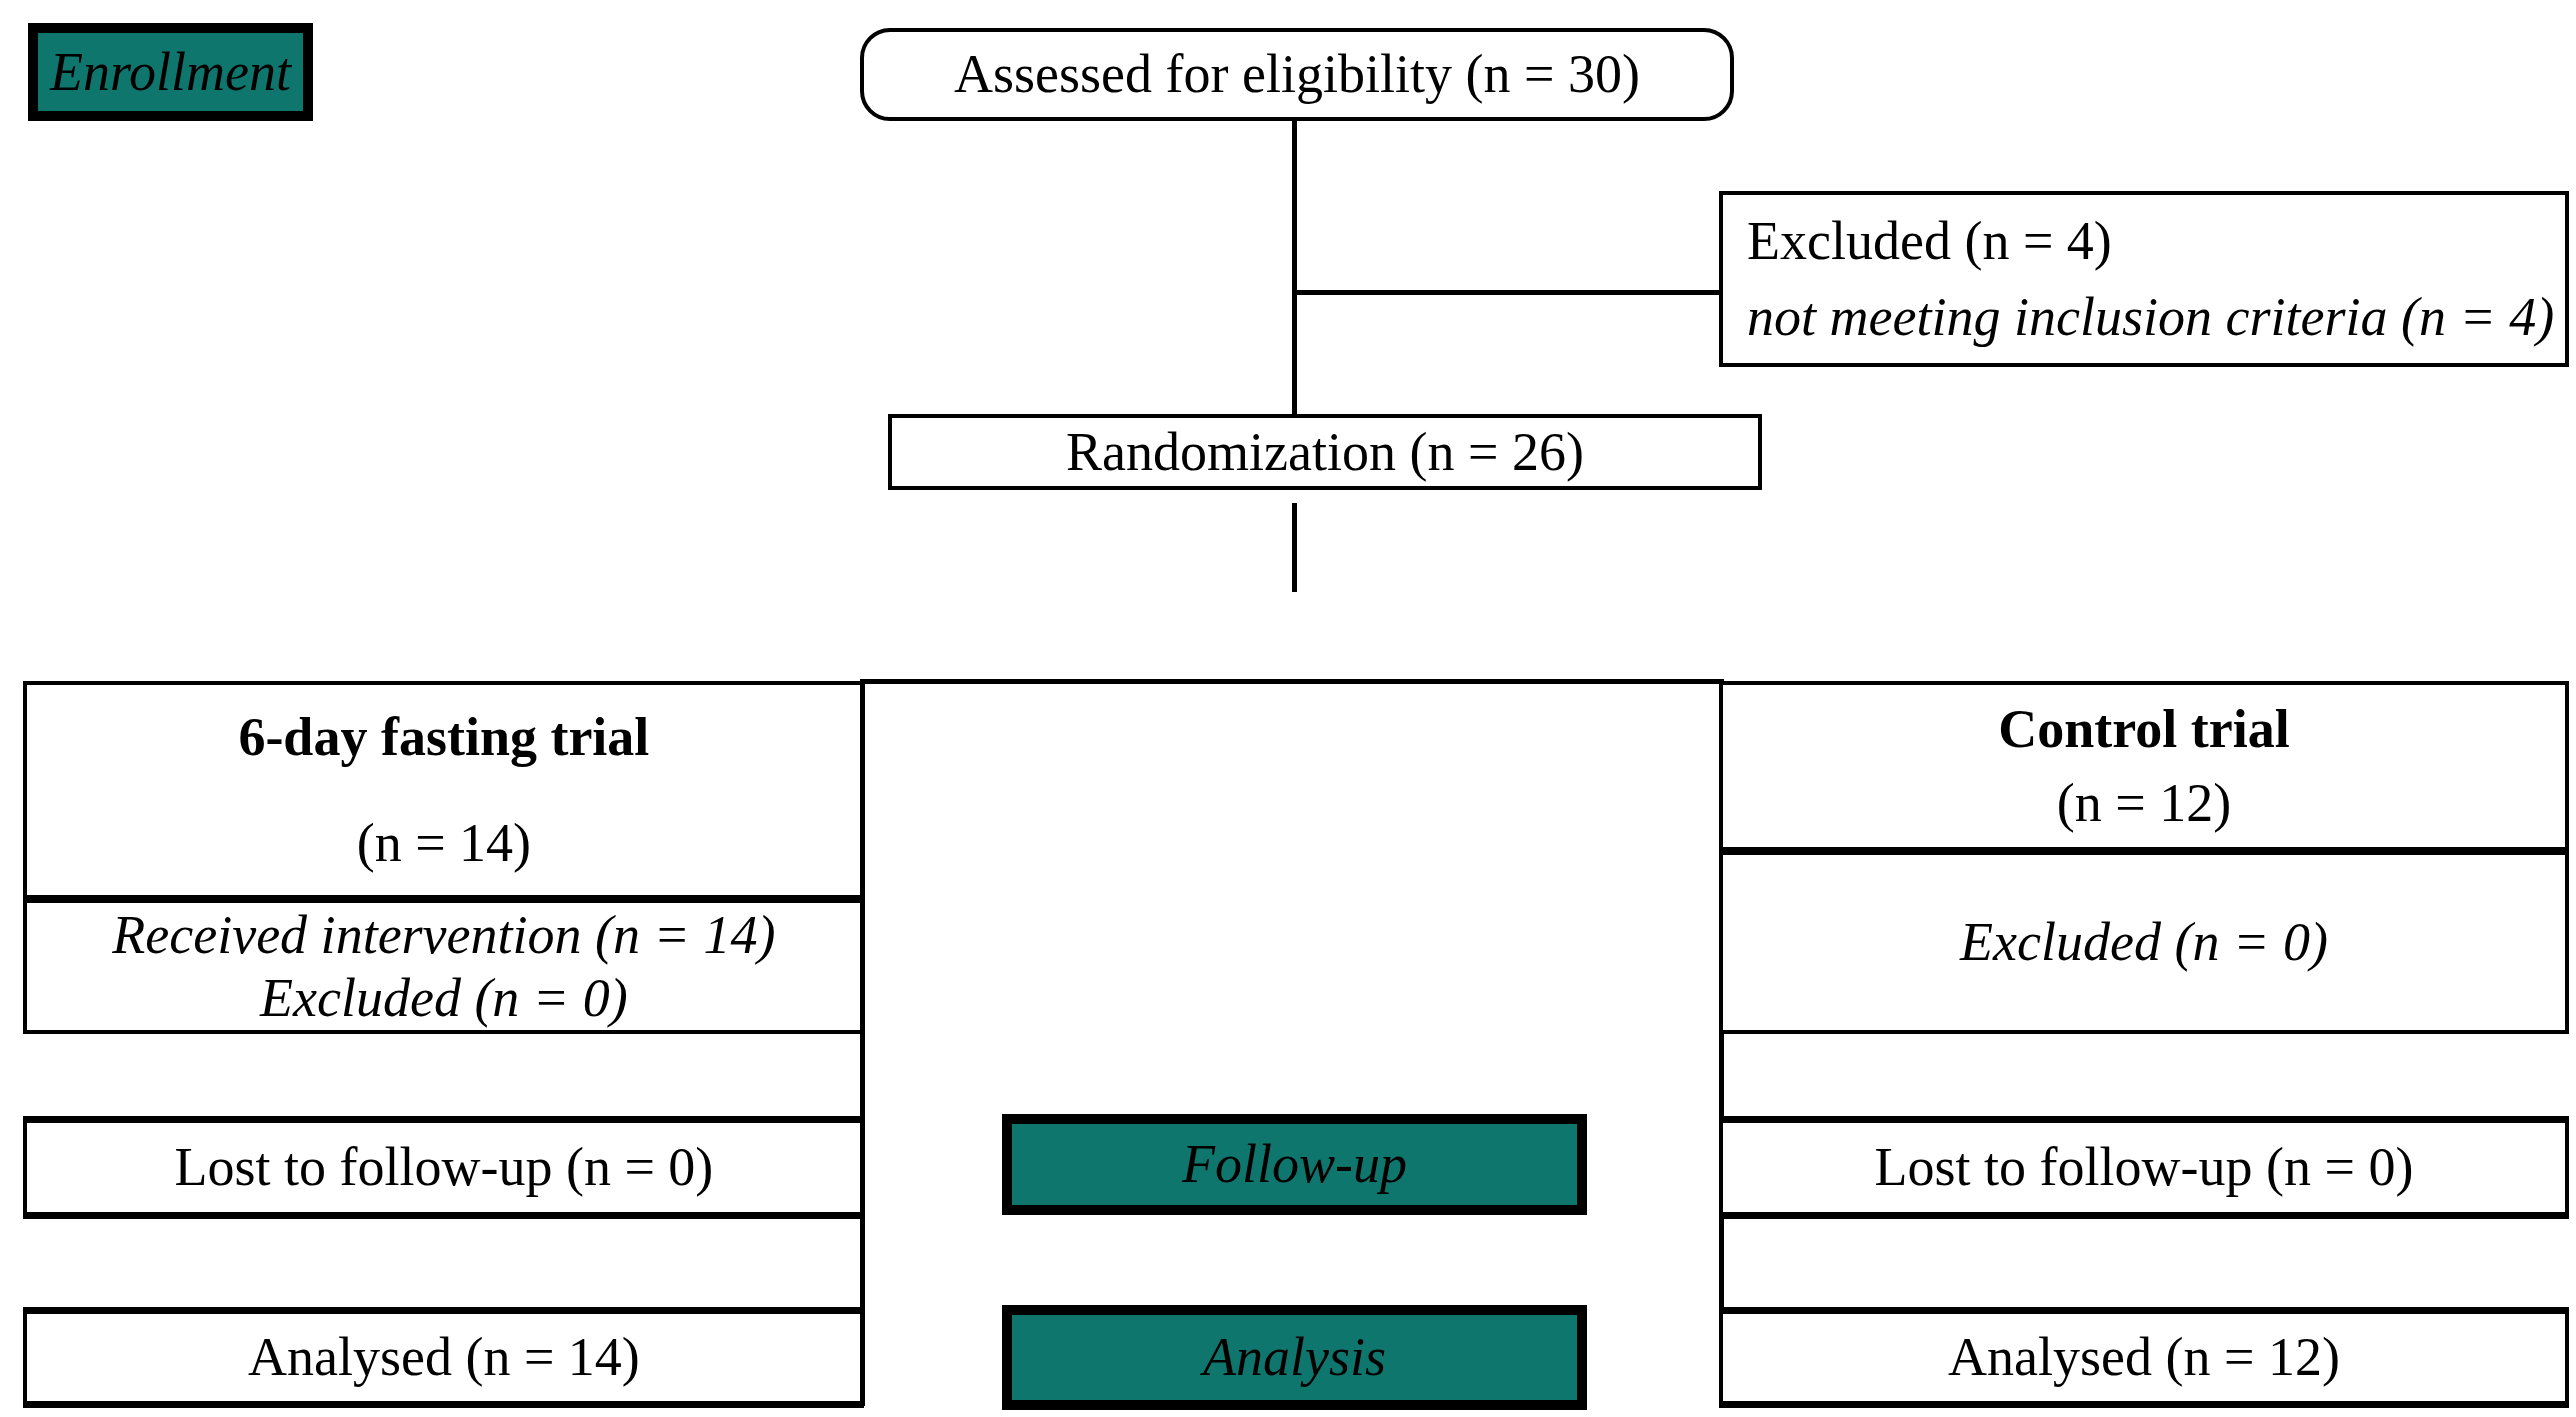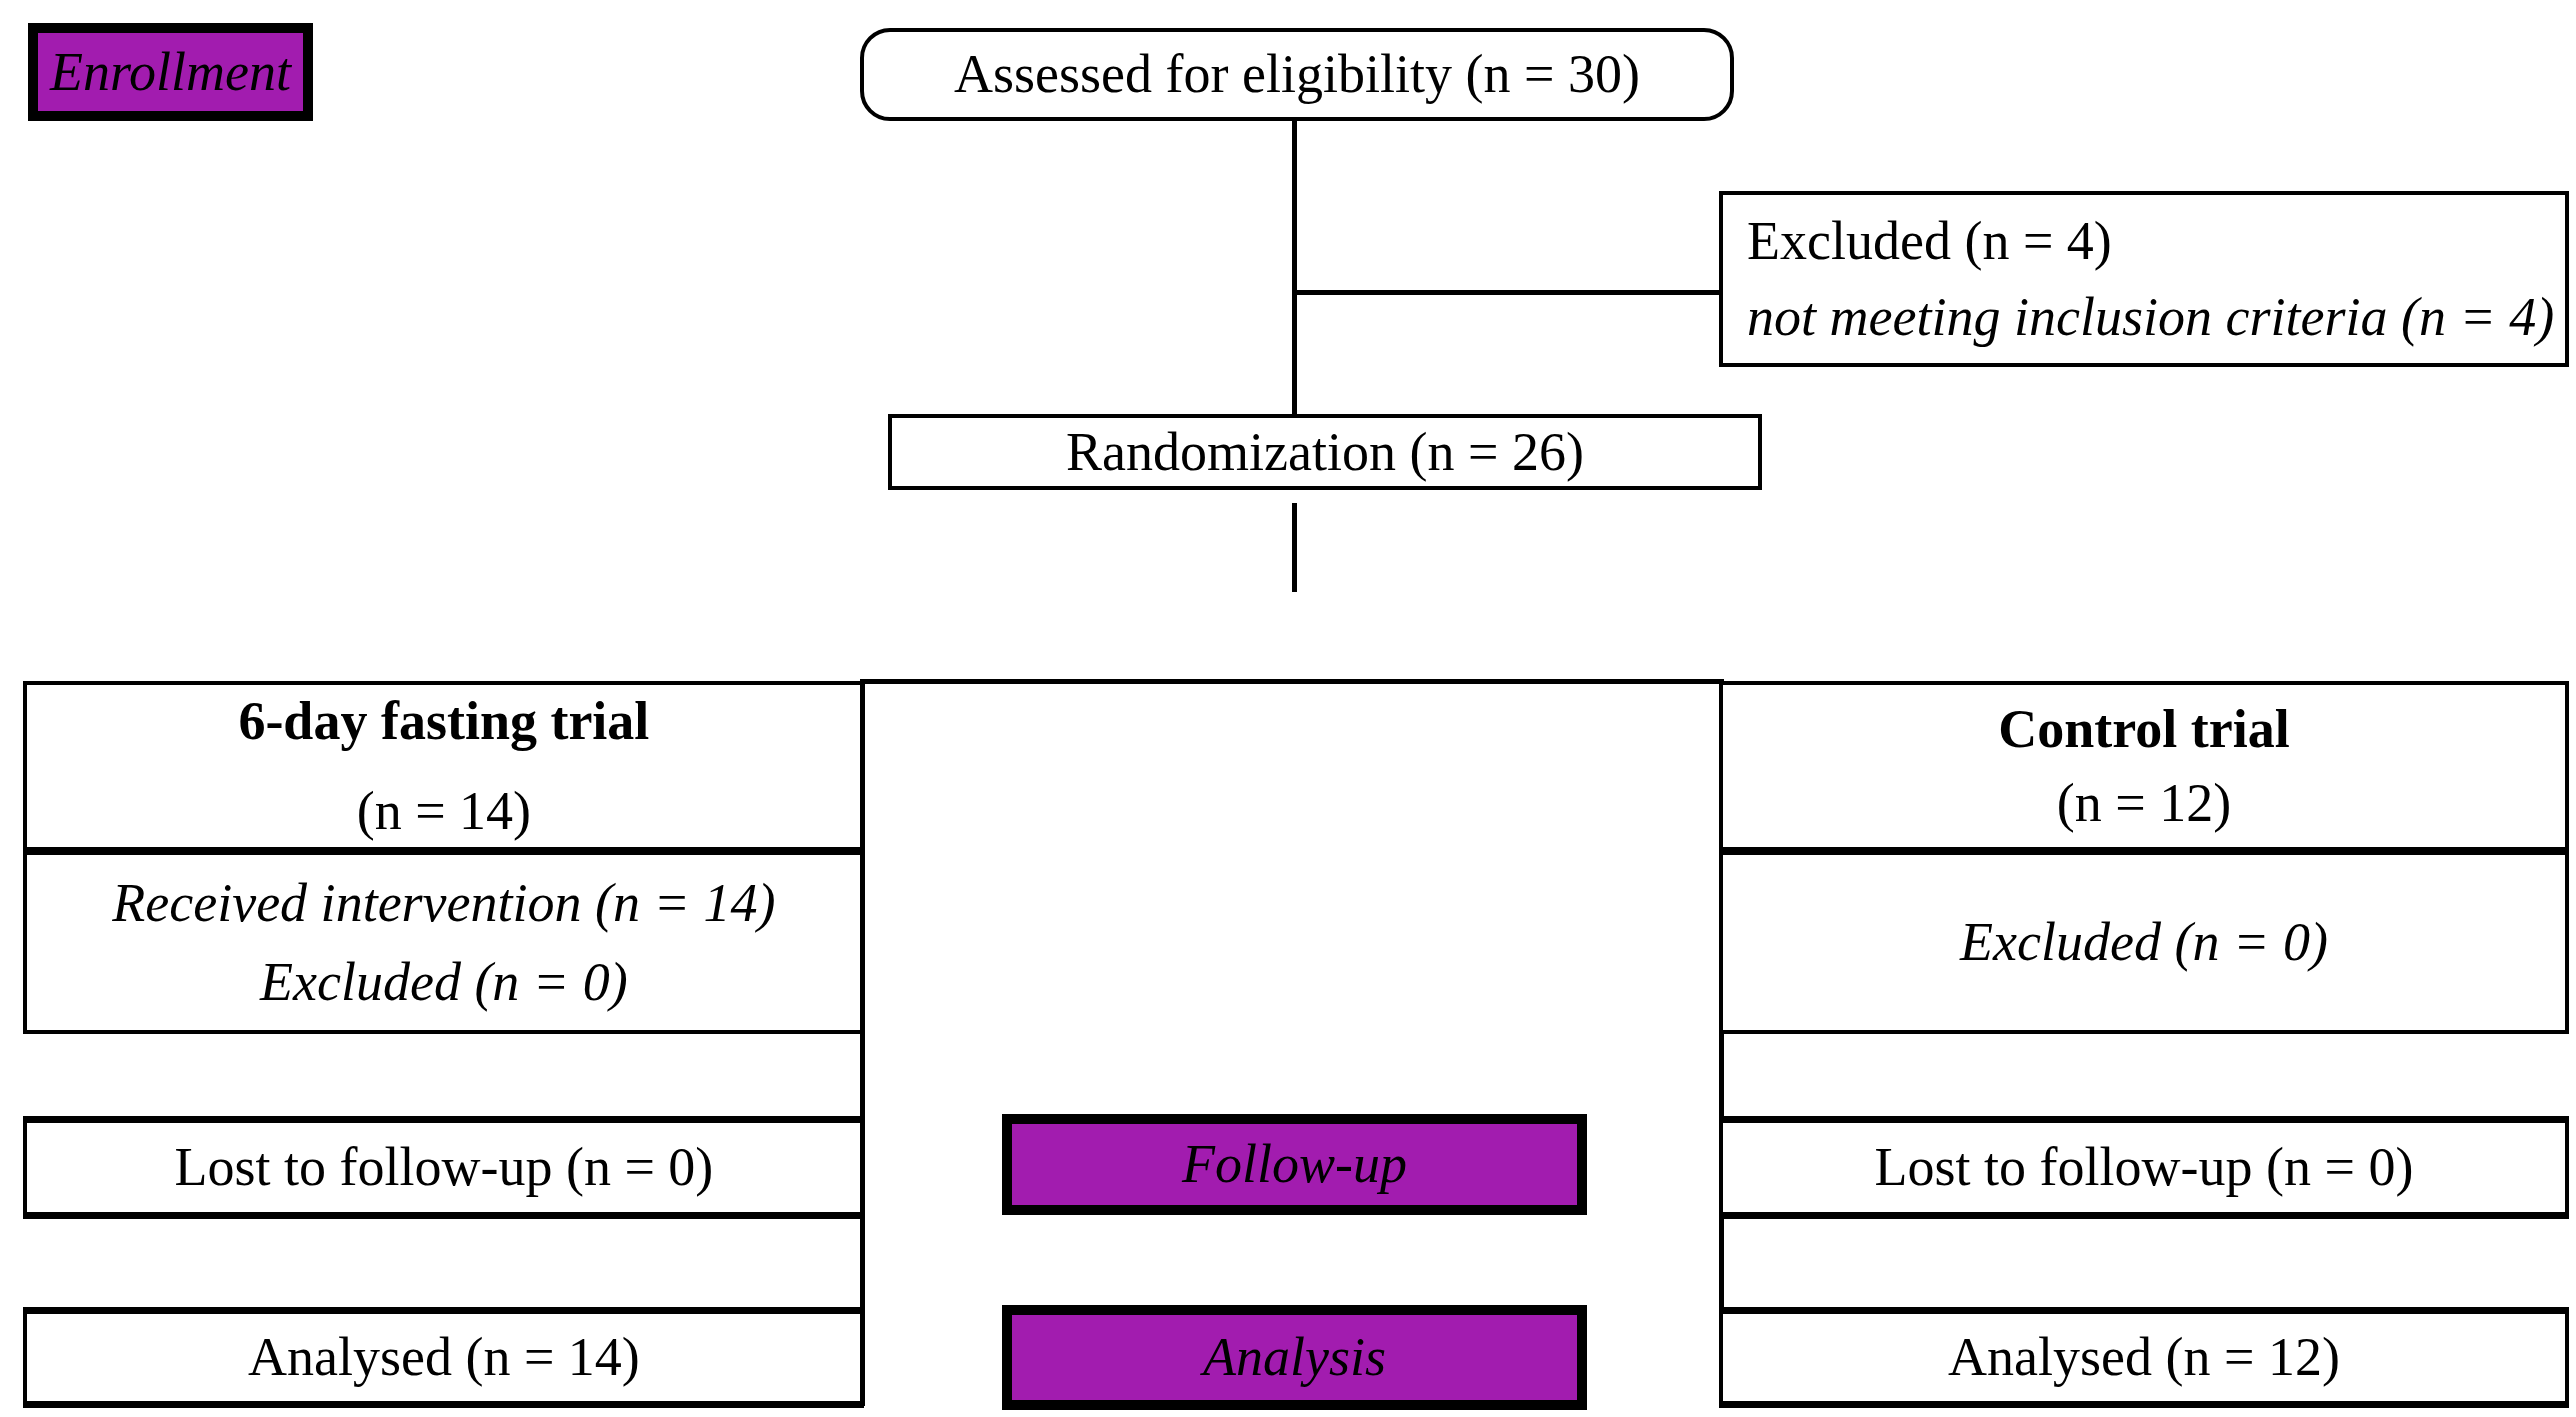--- a/index.html
+++ b/index.html
@@ -18,21 +18,21 @@
     background: #ffffff;
     border: 4.7px solid #000000;
     display: flex;
     align-items: center;
     justify-content: center;
     text-align: center;
     font-size: 54px;
     line-height: 1.15;
   }
   .stage {
-    background: #a21caf;
+    background: #0f766e;
     border-width: 10.3px;
     font-style: italic;
   }
   .line {
     position: absolute;
     background: #000000;
   }
   .split {
     flex-direction: column;
     align-items: stretch;
@@ -76,21 +76,21 @@
 
   <div class="box excluded-box" style="left:1719px; top:191px; width:850px; height:176px;">
     <div>Excluded (n = 4)</div>
     <div class="italic">not meeting inclusion criteria (n = 4)</div>
   </div>
 
   <div class="box" style="left:888px; top:414px; width:874px; height:76px;text-align:center;">Randomization (n = 26)</div>
 
 
   <div class="box split" style="left:23.4px; top:681px; width:841px; height:353px;">
-    <div class="section header" style="height:170px;gap:24px;">
+    <div class="section header" style="height:218px;gap:24px;">
       <div class="bold">6-day fasting trial</div>
       <div>(n = 14)</div>
     </div>
     <div class="section" style="flex:1;border-radius:8px;">
       <div class="italic">Received intervention (n = 14)</div>
       <div class="italic">Excluded (n = 0)</div>
     </div>
   </div>
 
   <div class="box split" style="left:1719px; top:681px; width:850px; height:353px;">

